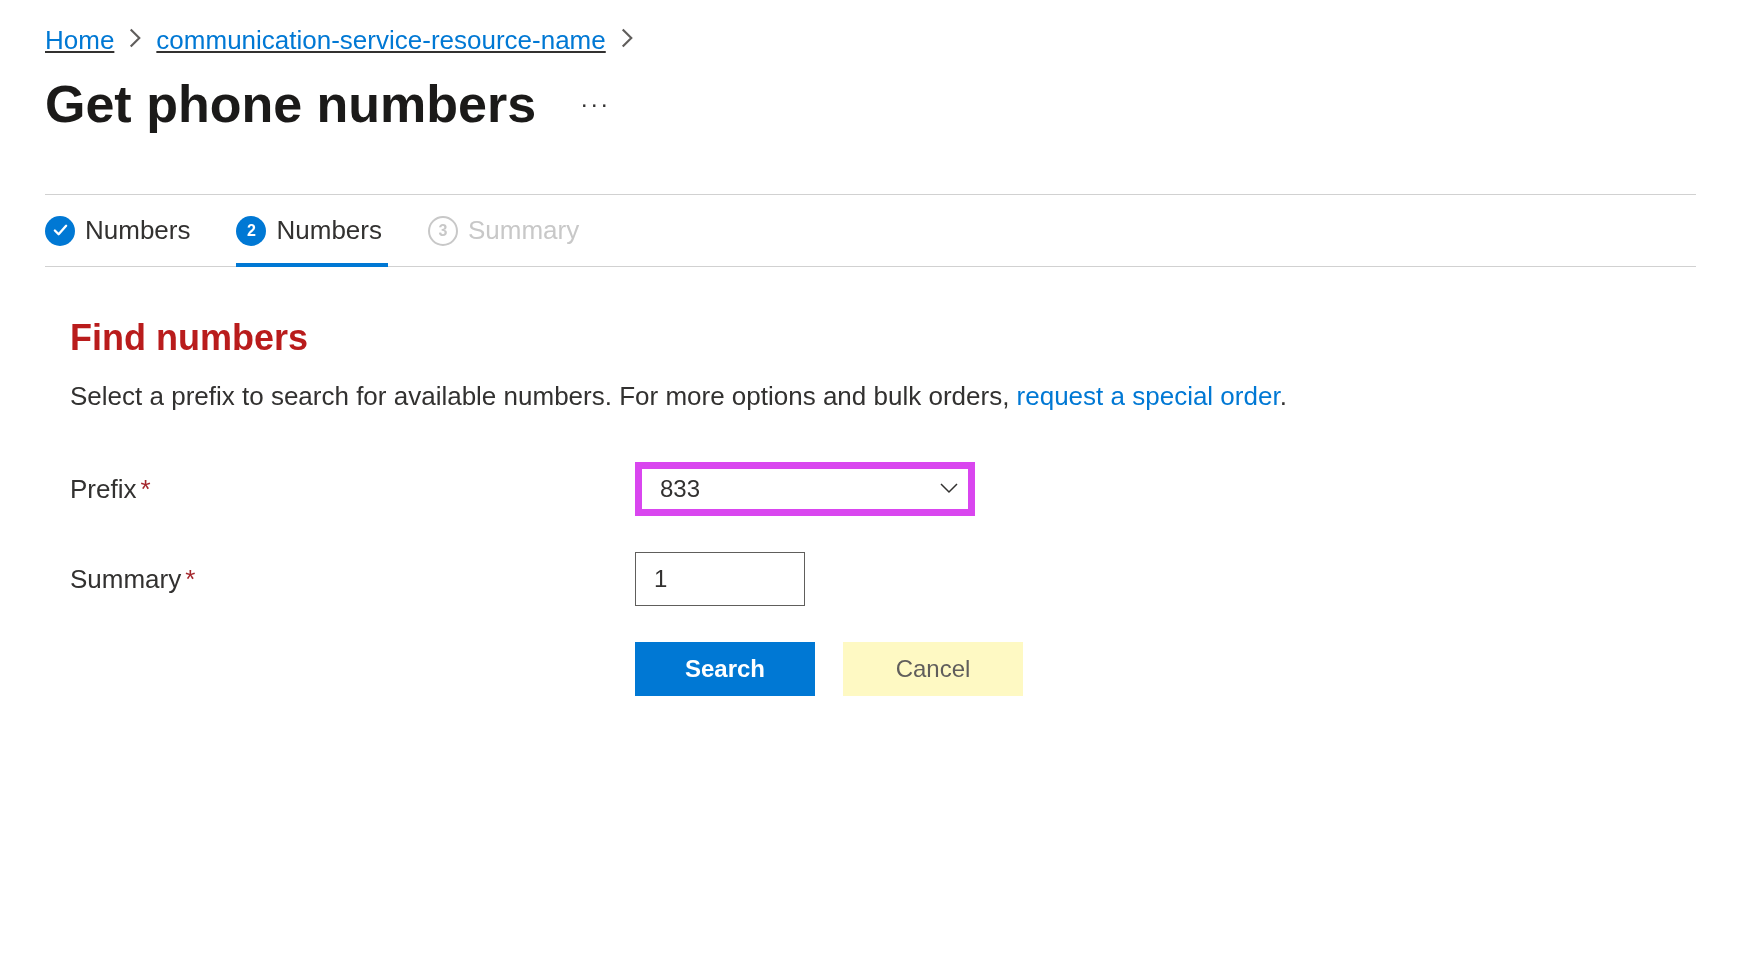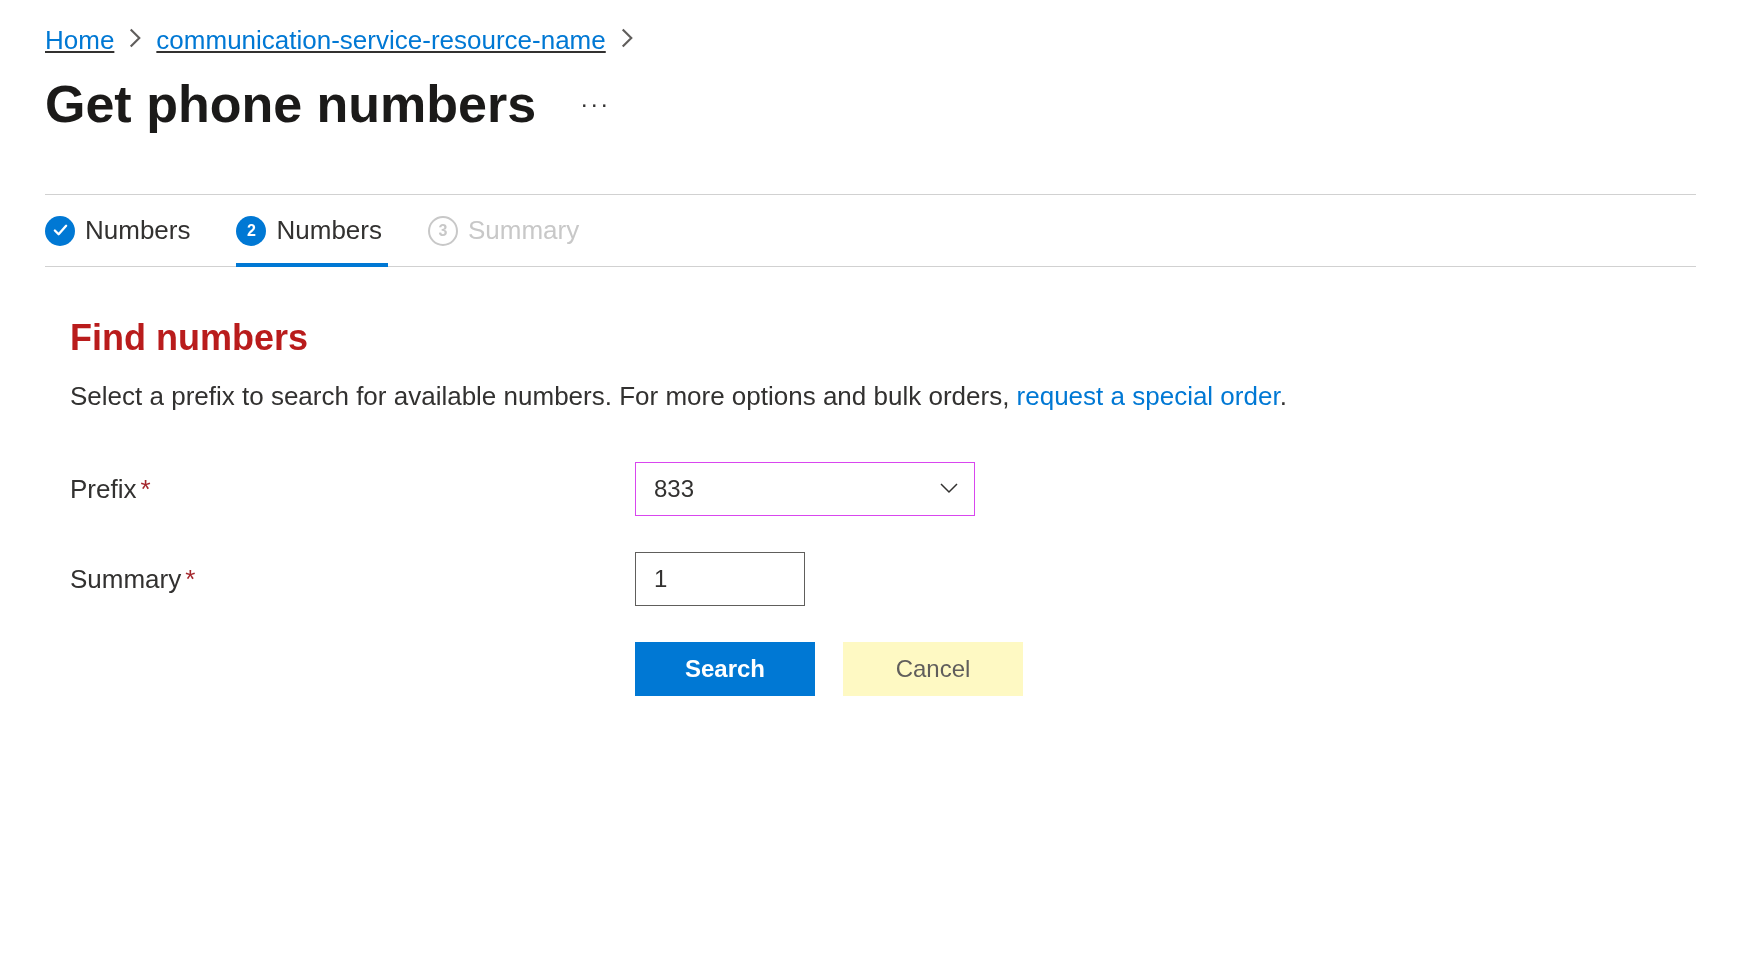--- a/index.html
+++ b/index.html
@@ -145,21 +145,21 @@
       color: #a4262c;
       margin-left: 4px;
     }
     .select-wrap {
       position: relative;
       width: 340px;
     }
     .select-box {
       width: 100%;
       height: 54px;
-      border: 1px solid #d946ef;
+      border: 7px solid #d946ef;
       background: #fff;
       padding: 0 44px 0 18px;
       font-size: 24px;
       color: #323130;
       display: flex;
       align-items: center;
       cursor: pointer;
     }
     .chevron {
       position: absolute;

